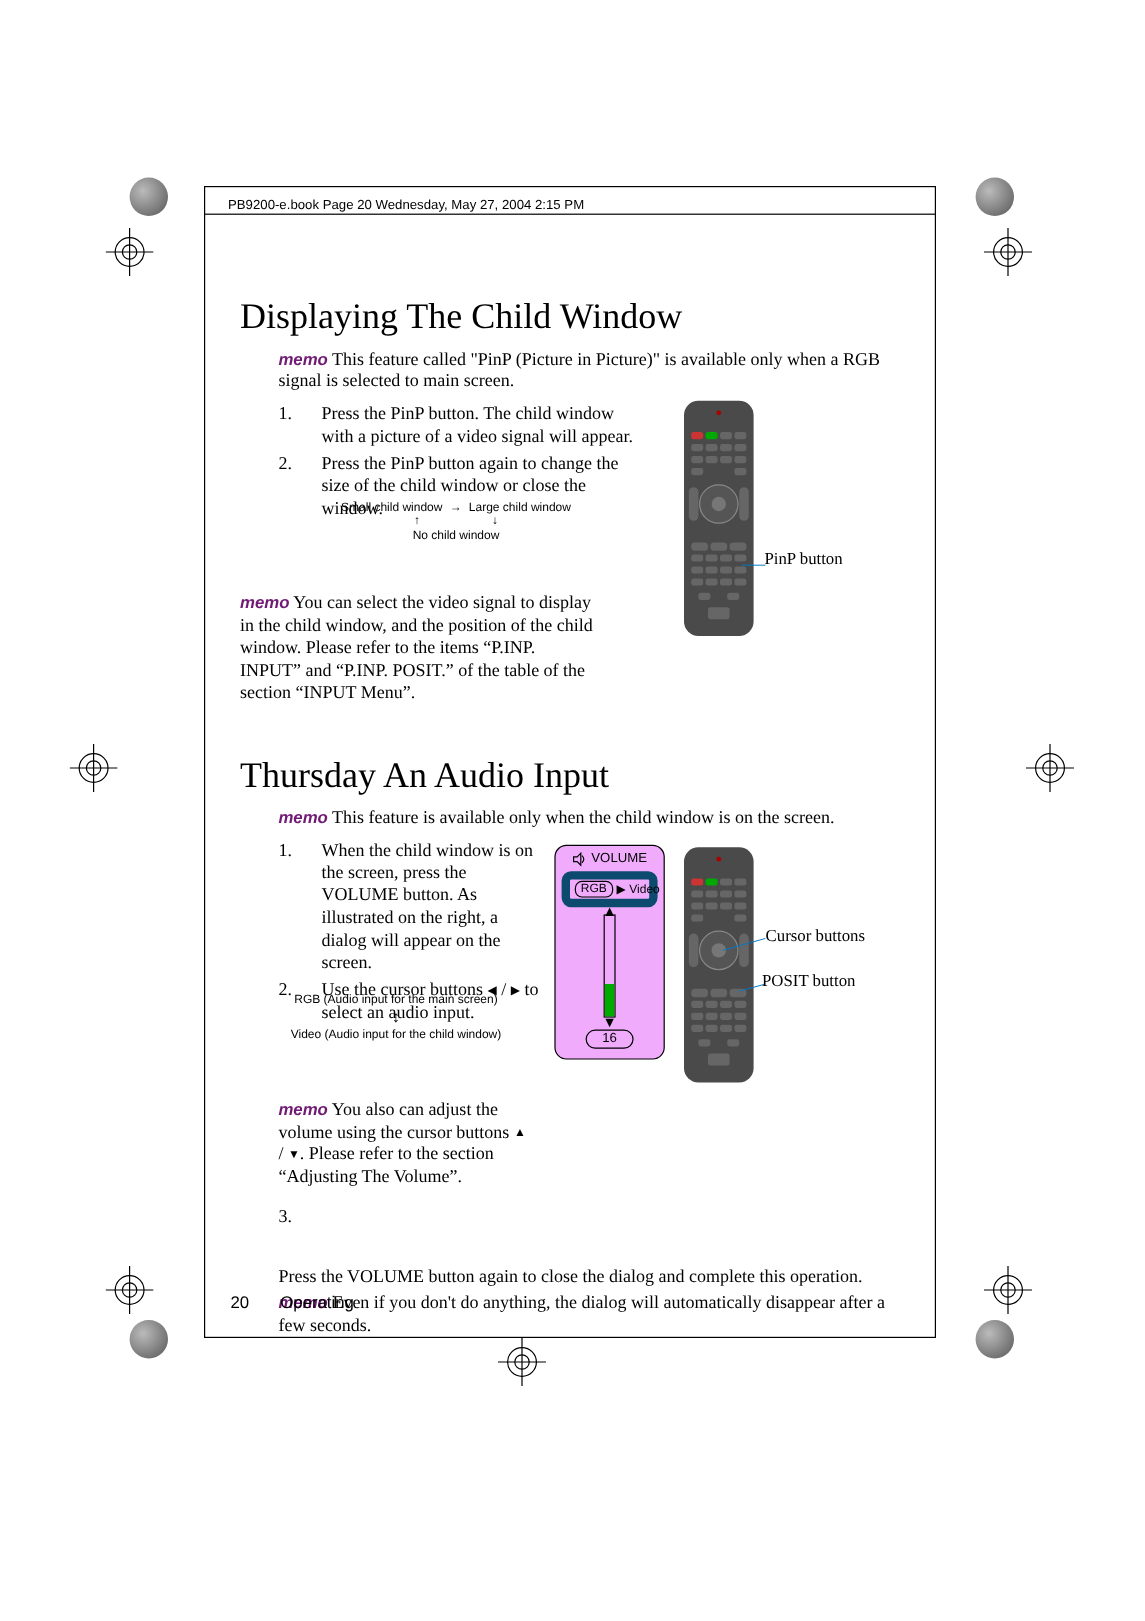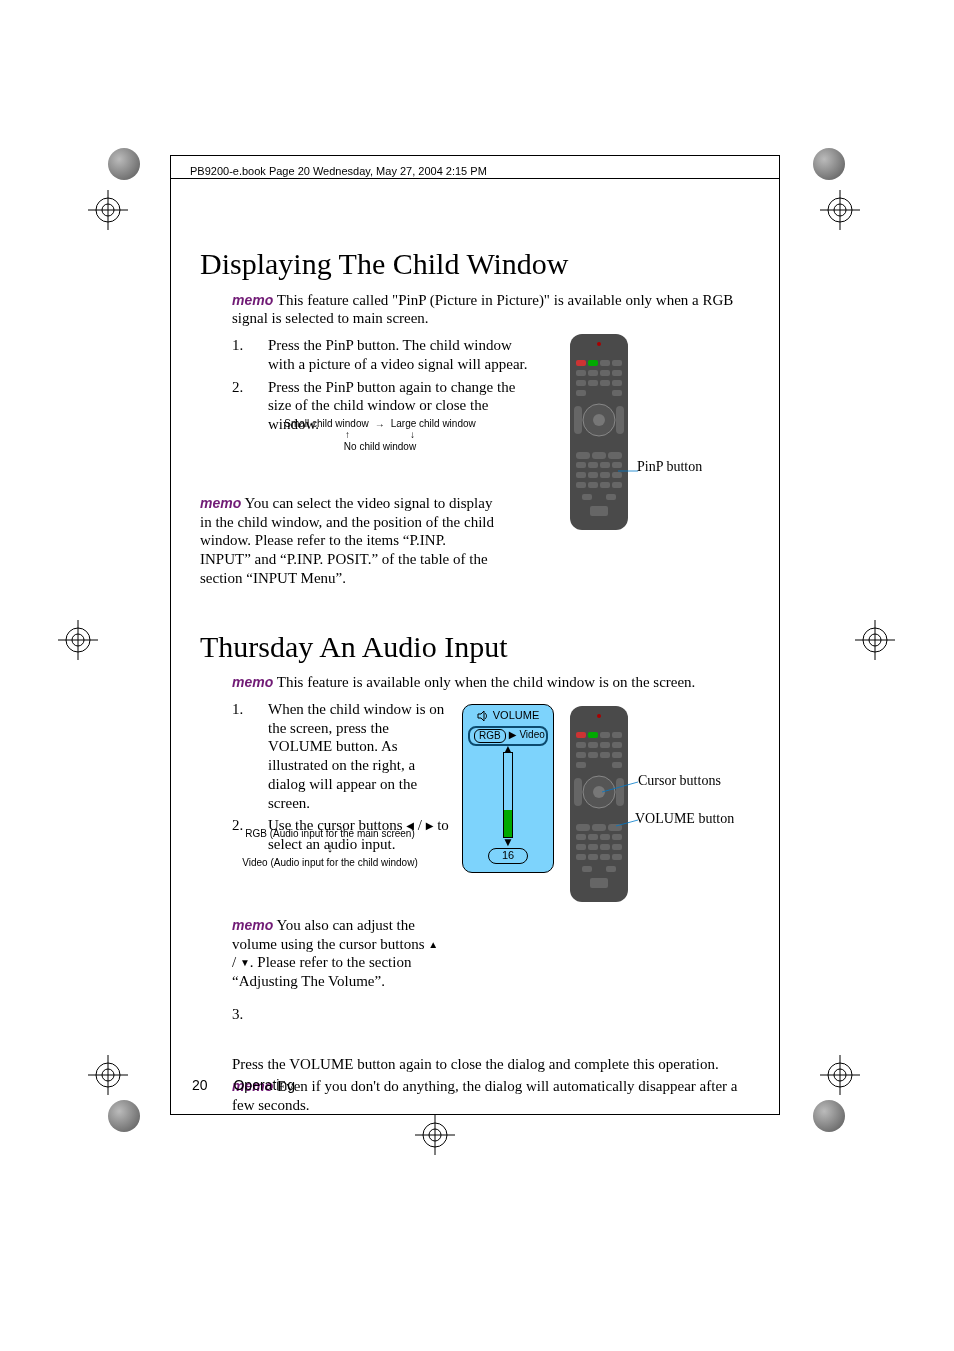--- a/index.html
+++ b/index.html
@@ -81,32 +81,32 @@
     position: absolute;
     font-family: Arial, sans-serif;
     font-size: 10px;
     text-align: center;
   }
   .osd-box {
     position: absolute;
     width: 92px;
     border: 1px solid #000;
     border-radius: 10px;
-    background: #7dd3fc;
+    background: #f0abfc;
     font-family: Arial, sans-serif;
     font-size: 11px;
     padding: 4px 5px 8px;
   }
   .osd-vol-row {
     display: flex; align-items: center; justify-content: center;
     gap: 4px; margin-bottom: 3px;
   }
   .osd-sel {
-    display: flex; align-items: flex-start; gap: 3px;
-    border: 2px solid #0c4a6e; border-radius: 8px;
+    display: flex; align-items: flex-end; gap: 3px;
+    border: 7px solid #0c4a6e; border-radius: 8px;
     padding: 1px 4px; font-size: 10px; margin-bottom: 2px;
   }
   .osd-bar-area { position: relative; height: 94px; }
   .osd-bar-bg {
     position: absolute; left: 50%; transform: translateX(-50%);
     width: 10px; height: 86px; top: 4px;
     border: 1px solid #000;
   }
   .osd-bar-fill {
     position: absolute; bottom: 0; left: 0; width: 100%;
@@ -367,21 +367,21 @@
         <rect x="38" y="162" width="10" height="6" rx="2" fill="#666"></rect>
       <rect x="22" y="174" width="18" height="10" rx="2" fill="#666"></rect>
     </svg>
     <svg style="position:absolute; left:402px; top:80px; width:36px; height:14px;">
         <line x1="0" y1="12" x2="36" y2="2" stroke="#0078c8" stroke-width="0.8"></line>
       </svg>
     <div class="callout" style="left:438px; top:72px;">Cursor buttons</div>
     <svg style="position:absolute; left:416px; top:118px; width:22px; height:10px;">
         <line x1="0" y1="8" x2="22" y2="2" stroke="#0078c8" stroke-width="0.8"></line>
       </svg>
-    <div class="callout" style="left:435px; top:110px;">VOLUME button</div>
+    <div class="callout" style="left:435px; top:110px;">POSIT button</div>
   </div>
 
   <div style="height:14px;"></div>
 
   <div class="ol">
     <div class="ol-item">
       <span class="ol-num">3.</span><span class="ol-text" style="width:500px;margin-top:31px;">Press the VOLUME button again to close the dialog and complete this operation.</span>
     </div>
   </div>
   <div class="para" style="width:530px;">

